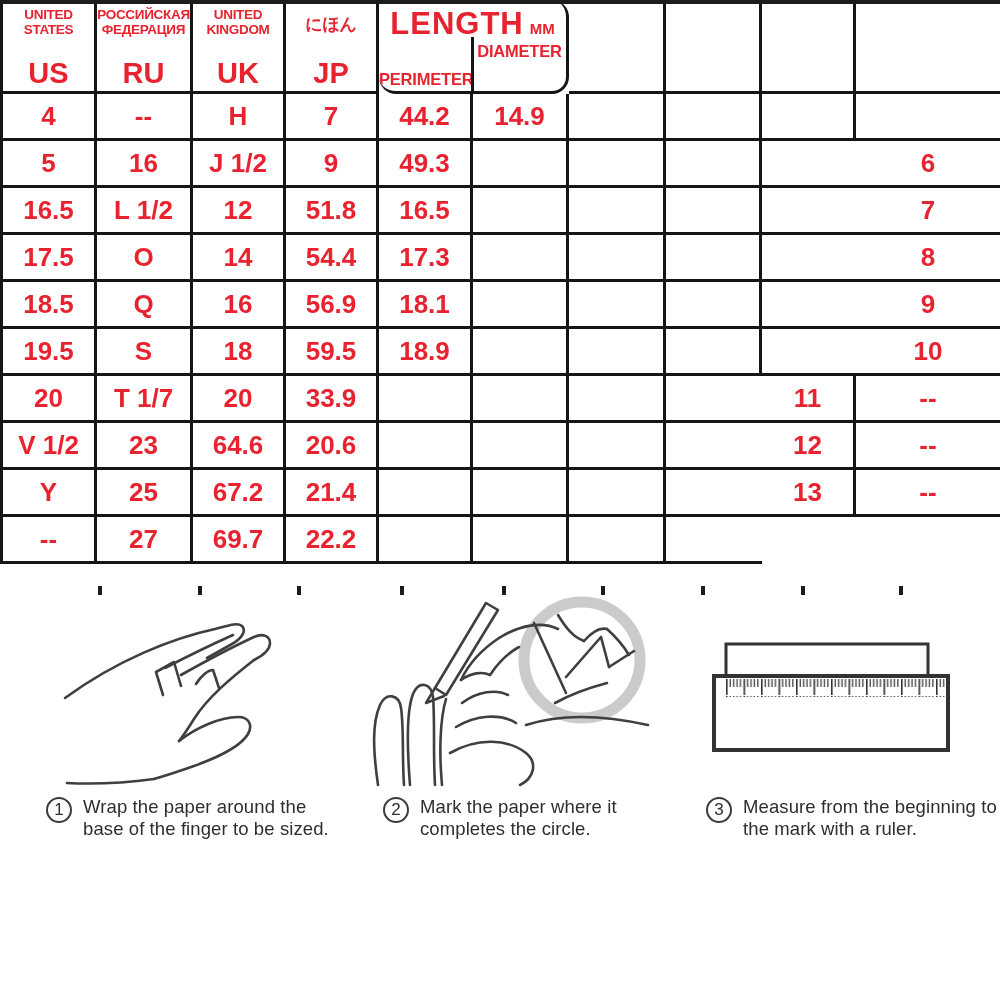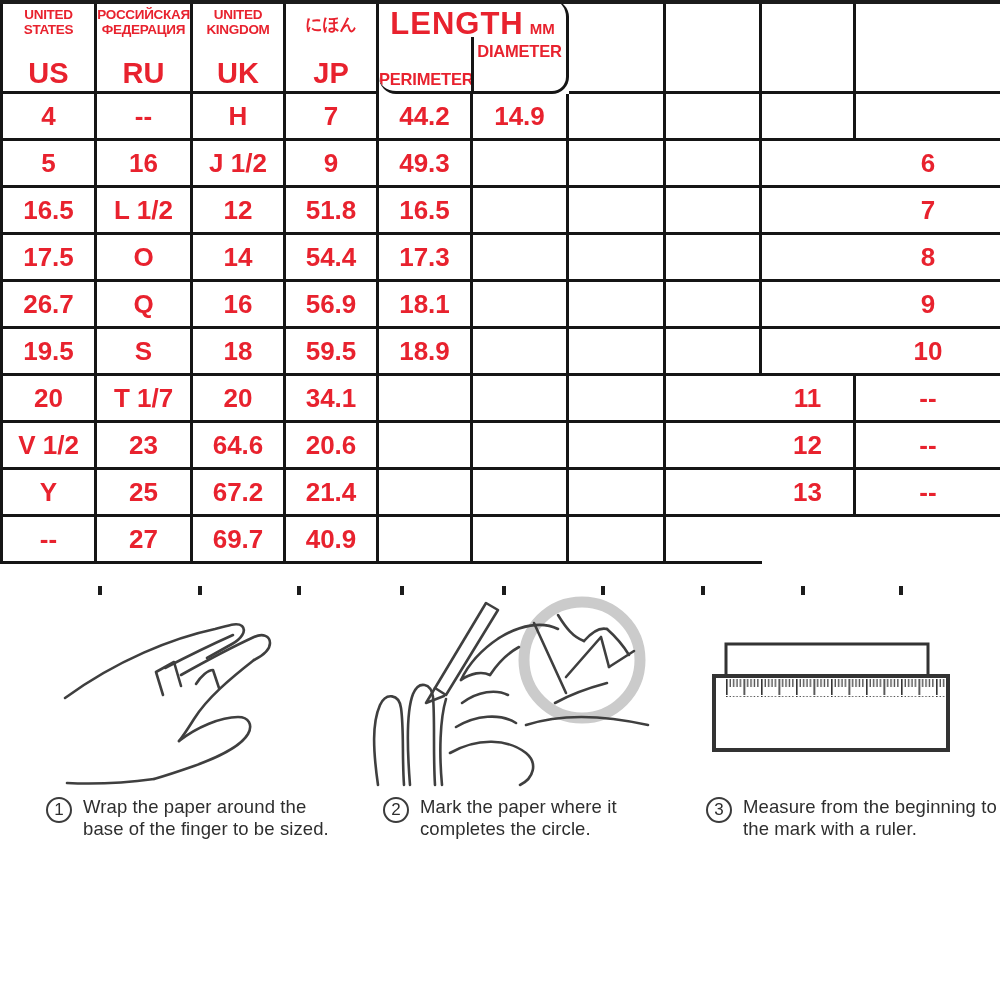--- a/index.html
+++ b/index.html
@@ -135,21 +135,21 @@
   <div class="cell">O</div>
   <div class="cell">14</div>
   <div class="cell">54.4</div>
   <div class="cell">17.3</div>
   <div class="cell"></div>
     <div class="cell"></div>
     <div class="cell"></div>
     <div class="cell noright"></div>
 
   <div class="cell">8</div>
-  <div class="cell">26.7</div>
+  <div class="cell">18.5</div>
   <div class="cell">Q</div>
   <div class="cell">16</div>
   <div class="cell">56.9</div>
   <div class="cell">18.1</div>
   <div class="cell"></div>
     <div class="cell"></div>
     <div class="cell"></div>
     <div class="cell noright"></div>
 
   <div class="cell">9</div>
@@ -160,21 +160,21 @@
   <div class="cell">18.9</div>
   <div class="cell"></div>
     <div class="cell"></div>
     <div class="cell"></div>
     <div class="cell noright"></div>
 
   <div class="cell">10</div>
   <div class="cell">20</div>
   <div class="cell">T 1/7</div>
   <div class="cell">20</div>
-  <div class="cell">34.1</div>
+  <div class="cell">33.9</div>
   <div class="cell"></div>
     <div class="cell"></div>
     <div class="cell"></div>
     <div class="cell noright"></div>
 
   <div class="cell">11</div>
   <div class="cell">--</div>
   <div class="cell">V 1/2</div>
   <div class="cell">23</div>
   <div class="cell">64.6</div>
@@ -193,21 +193,21 @@
   <div class="cell"></div>
     <div class="cell"></div>
     <div class="cell"></div>
     <div class="cell noright"></div>
 
   <div class="cell">13</div>
   <div class="cell">--</div>
   <div class="cell">--</div>
   <div class="cell">27</div>
   <div class="cell">69.7</div>
-  <div class="cell">40.9</div>
+  <div class="cell">22.2</div>
   <div class="cell"></div>
     <div class="cell"></div>
     <div class="cell"></div>
     <div class="cell noright"></div>
 </div>
 
 <div class="sep-line"></div>
 <span class="sep-tick" style="left:98px"></span>
 <span class="sep-tick" style="left:198px"></span>
 <span class="sep-tick" style="left:297px"></span>

